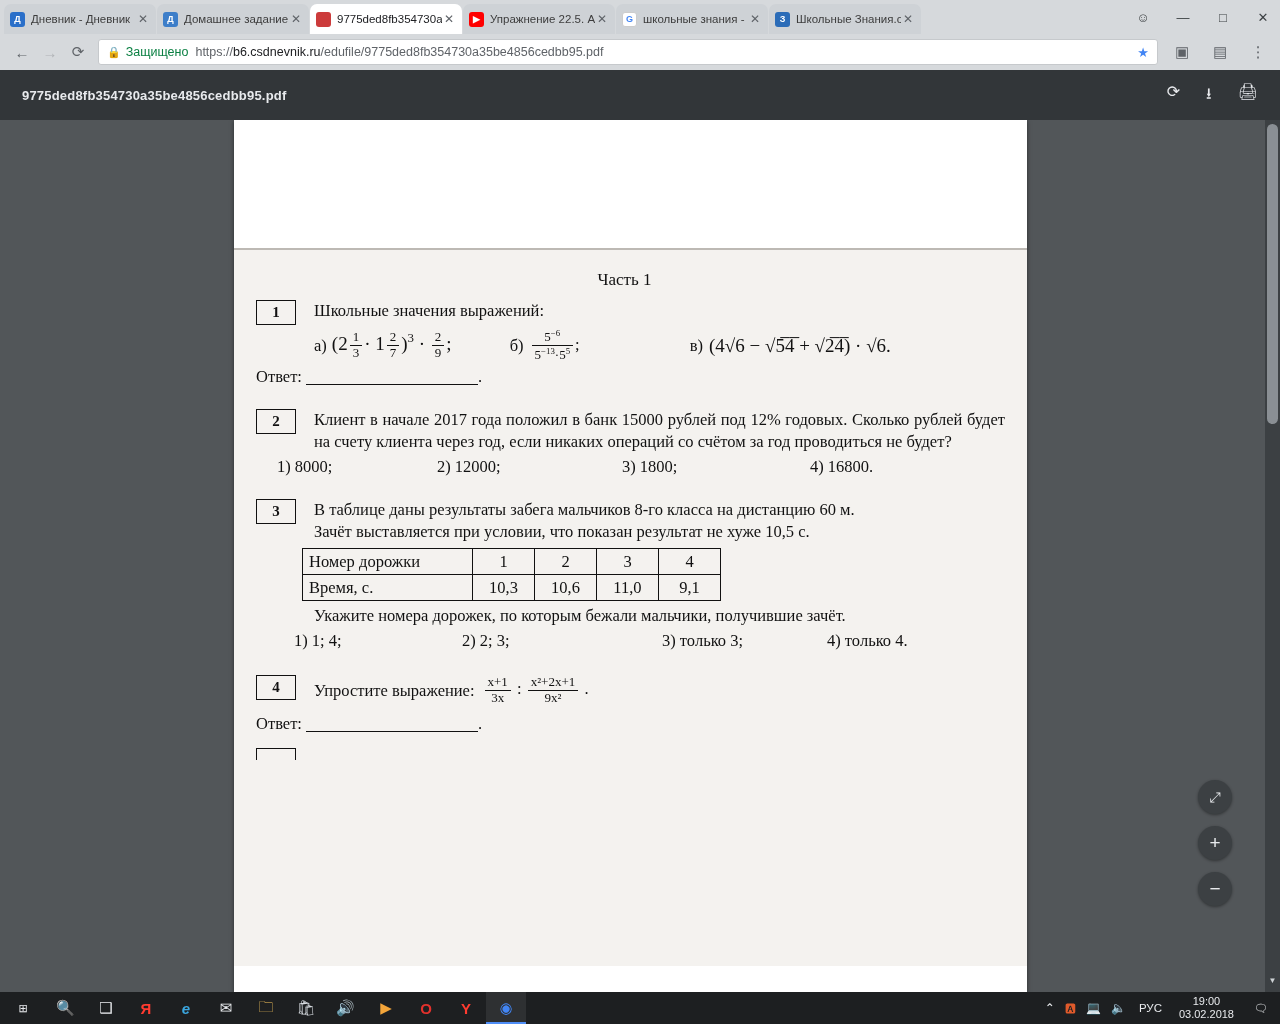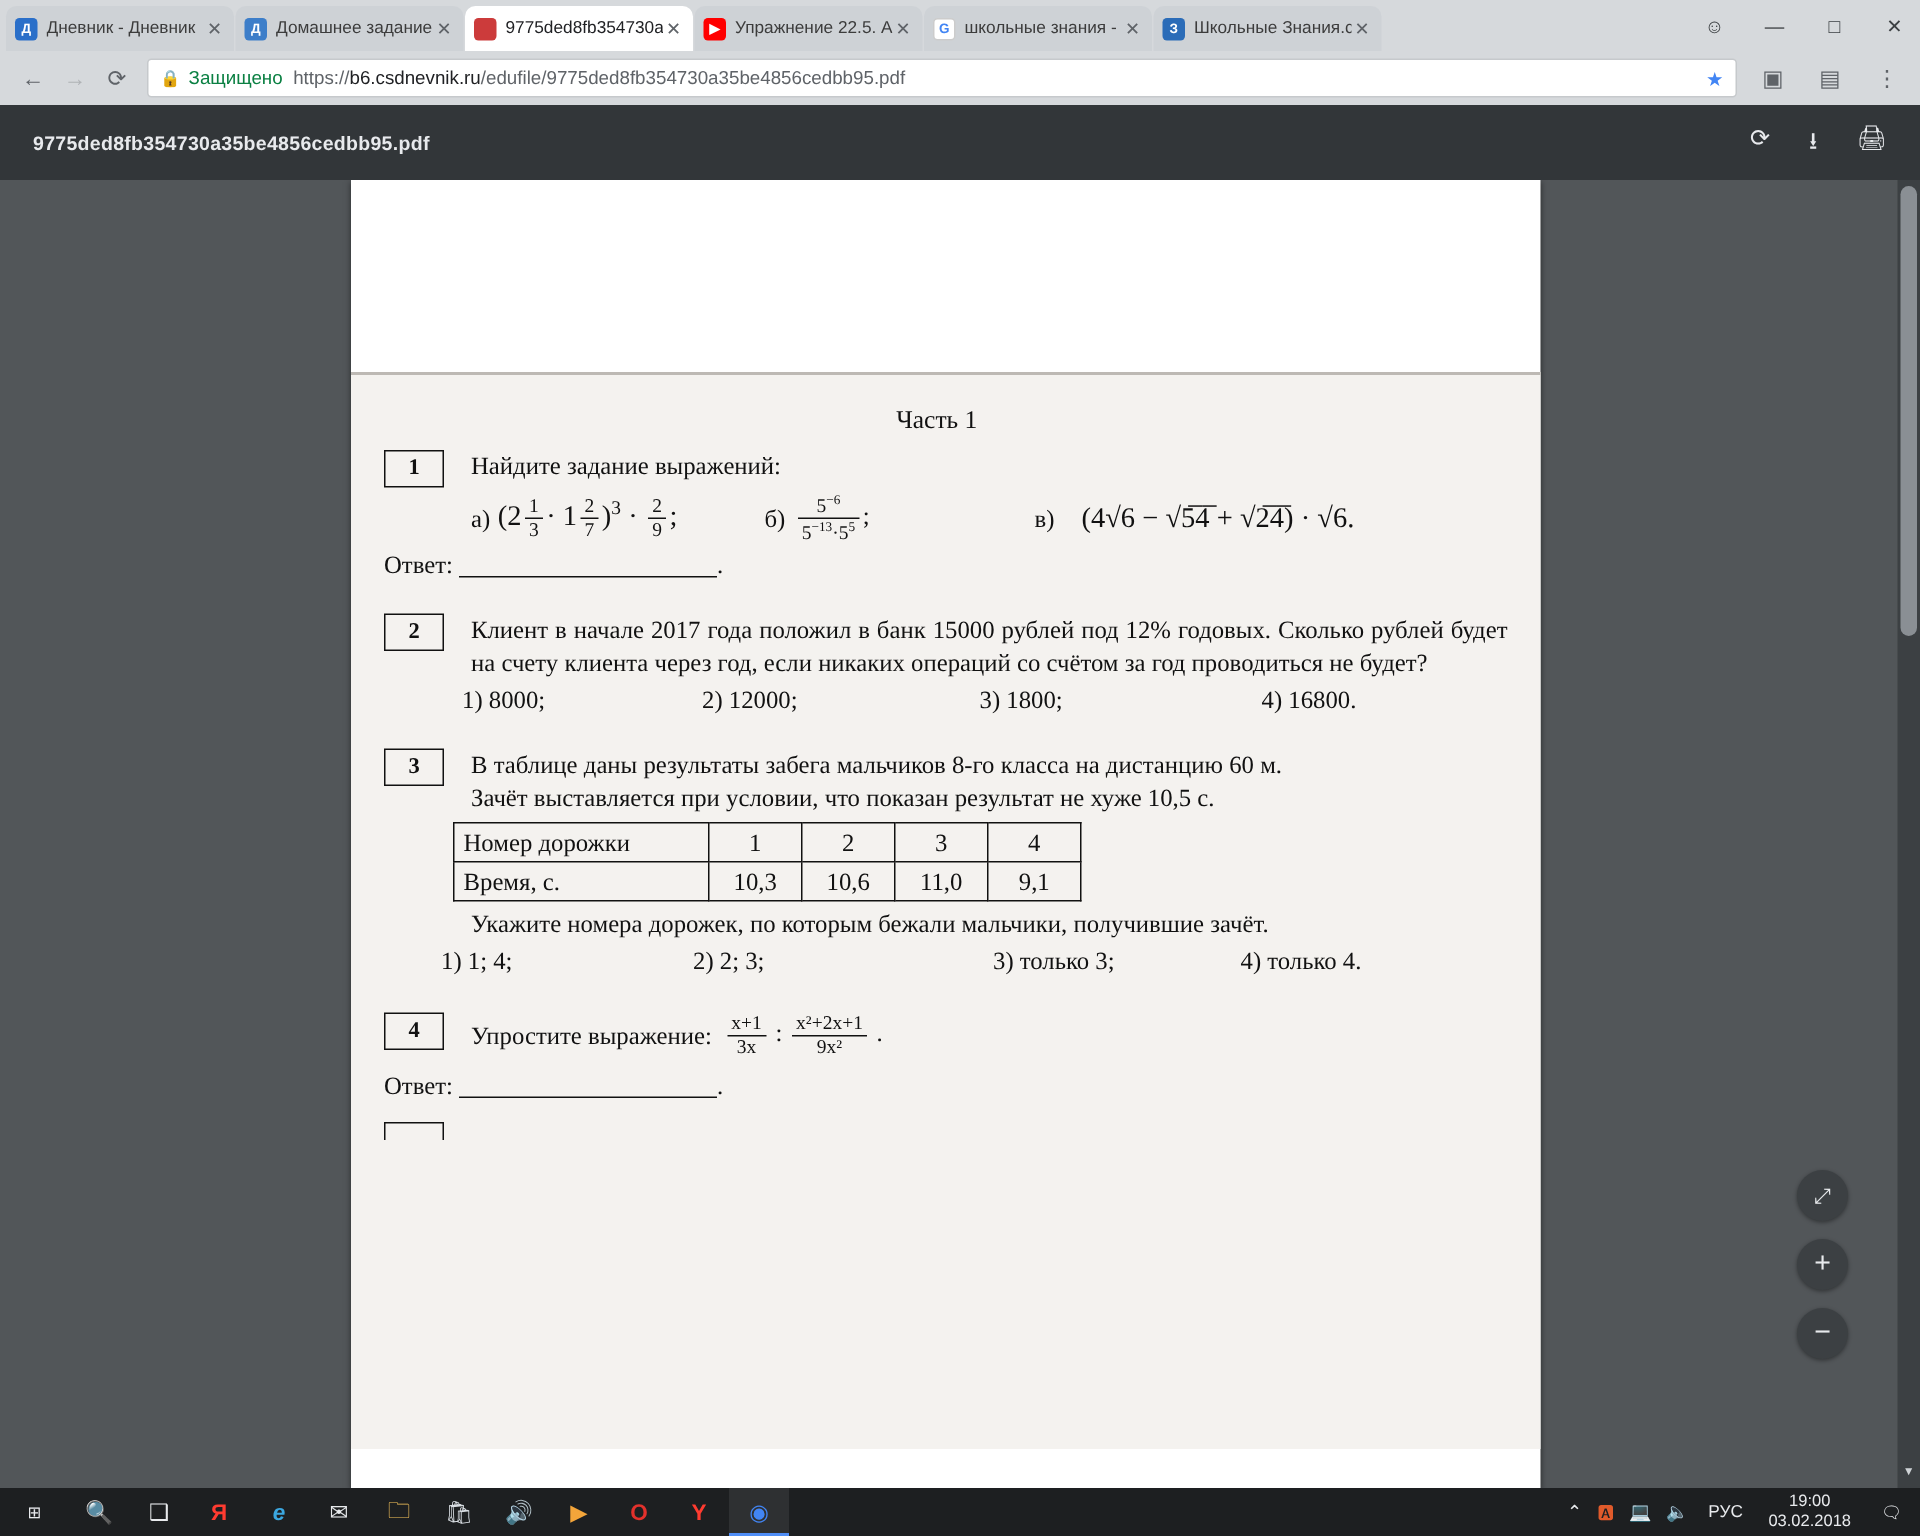--- a/index.html
+++ b/index.html
@@ -231,45 +231,45 @@
 
     <div class="pdf-page-canvas">
       <div class="doc">
         <div class="scanband"></div>
 
         <div class="doc-inner">
           <div class="part-title">Часть 1</div>
 
           <div class="task">
             <div class="num-box">1</div>
-            <div class="task-body" style="text-align:left">Найдите задание выражений:</div>
+            <div class="task-body" style="text-align:left">Школьные значения выражений:</div>
             <div style="margin-left:70px;margin-top:6px;font-size:16.5px;display:flex;align-items:center;">
               <span>а)</span>
               <span class="big" style="margin-left:5px;">
                 (2<span class="frac"><span class="n">1</span><span class="d">3</span></span>·&nbsp;1<span class="frac"><span class="n">2</span><span class="d">7</span></span>)<sup>3</sup> ·&nbsp;<span class="frac"><span class="n">2</span><span class="d">9</span></span>;
               </span>
               <span style="margin-left:58px;">б)</span>
               <span style="margin-left:6px;">
                 <span class="frac"><span class="n">5<sup>−6</sup></span><span class="d">5<sup>−13</sup>·5<sup>5</sup></span></span>;
               </span>
               <span style="margin-left:110px;">в)</span>
-              <span class="big" style="margin-left:18px;">
+              <span class="big" style="margin-left:6px;">
                 (4√6 − √5̅4̅ + √2̅4̅) · √6.
               </span>
             </div>
             <div class="ans-line">
               <span>Ответ:</span>
               <span class="blank"></span>.
             </div>
           </div>
 
           <div class="task" style="margin-top:22px;">
             <div class="num-box">2</div>
             <div class="task-body j">Клиент в начале 2017 года положил в банк 15000 рублей под 12% годовых. Сколько рублей будет на счету клиента через год, если никаких операций со счётом за год проводиться не будет?</div>
-            <div class="opts" style="margin-left:64px;margin-top:4px;">
+            <div class="opts" style="margin-left:33px;margin-top:4px;">
               <span style="width:160px">1) 8000;</span>
               <span style="width:185px">2) 12000;</span>
               <span style="width:188px">3) 1800;</span>
               <span>4) 16800.</span>
             </div>
           </div>
 
           <div class="task" style="margin-top:22px;">
             <div class="num-box">3</div>
             <div class="task-body" style="text-align:left">В таблице даны результаты забега мальчиков 8-го класса на дистанцию 60 м.</div>

